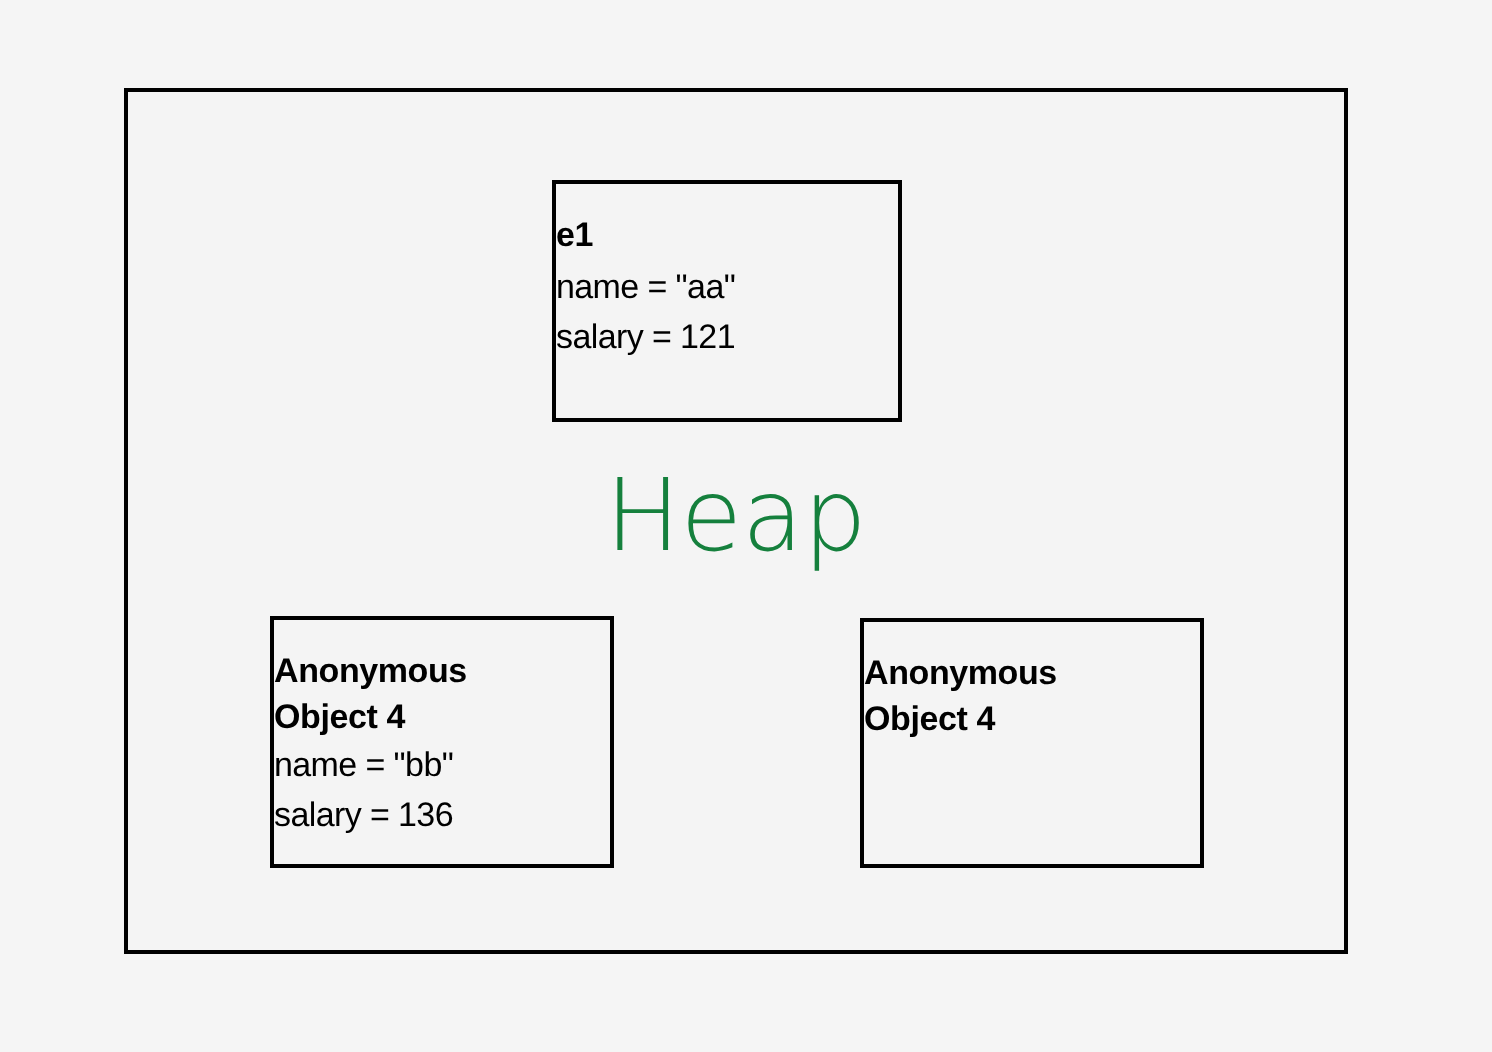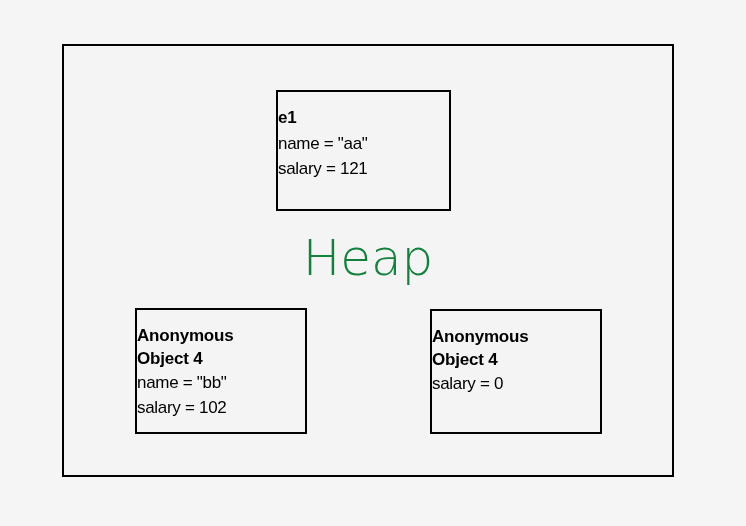--- a/index.html
+++ b/index.html
@@ -122,22 +122,21 @@
   <div id="box-e1" class="obj-box">
     <div class="obj-title">e1</div>
     <div class="obj-field">name = "aa"</div>
     <div class="obj-field">salary = 121</div>
   </div>
 
   <div id="box-anon1" class="obj-box">
     <div class="obj-title">Anonymous</div>
     <div class="obj-title">Object 4</div>
     <div class="obj-field">name = "bb"</div>
-    <div class="obj-field">salary = 102</div>
+    <div class="obj-field">salary = 136</div>
   </div>
 
   <div id="box-anon2" class="obj-box">
     <div class="obj-title">Anonymous</div>
     <div class="obj-title">Object 4</div>
-    <div class="obj-field">salary = 0</div>
   </div>
 
 </div>
 
 </body></html>

